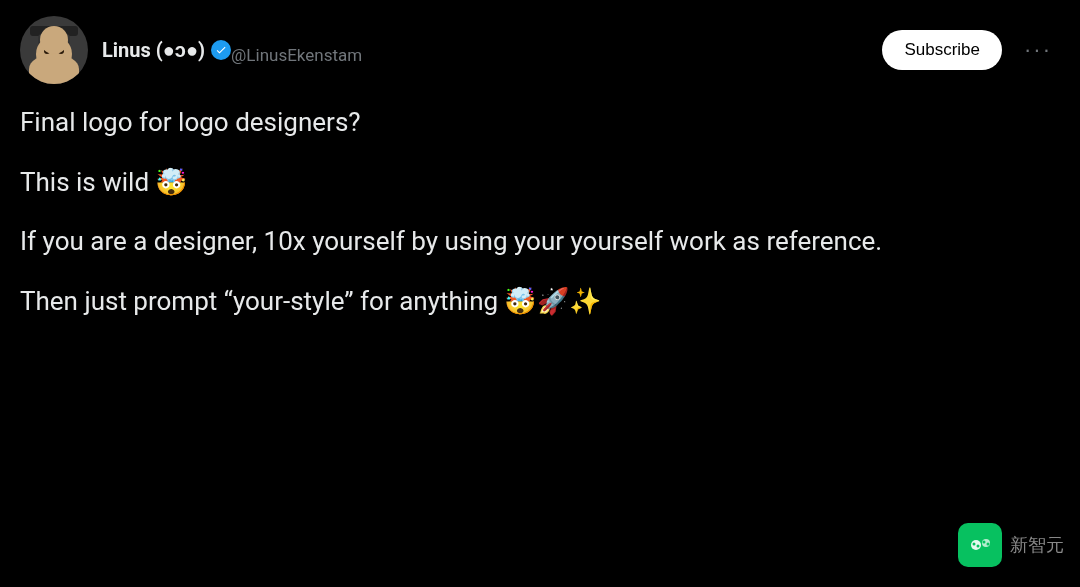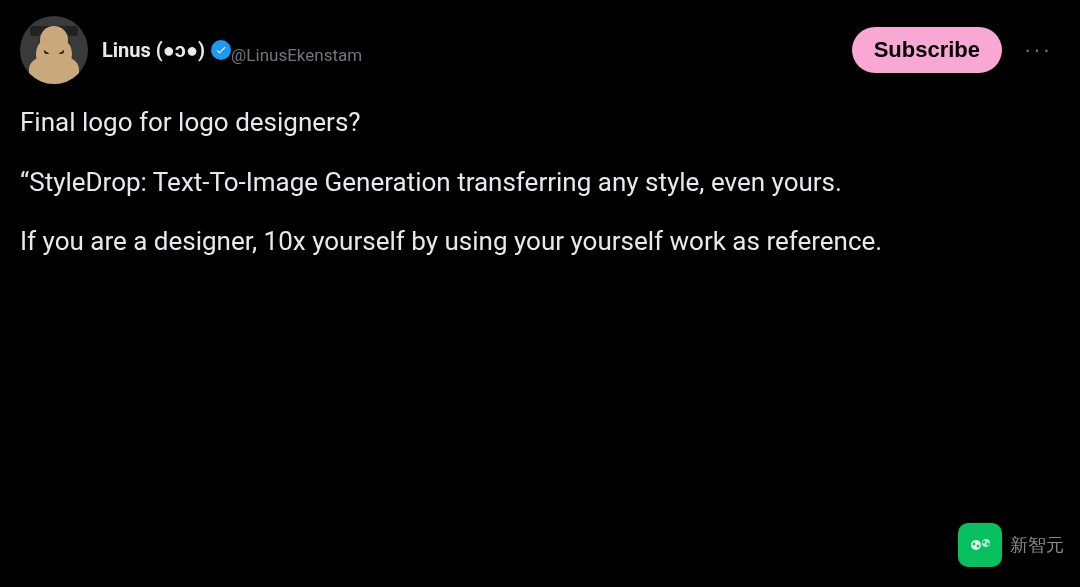--- a/index.html
+++ b/index.html
@@ -110,27 +110,27 @@
       margin-top: 10px;
     }
 
     .header-right {
       display: flex;
       align-items: center;
       gap: 14px;
     }
 
     .subscribe-btn {
-      background: #f9a8d4;
+      background: #ffffff;
       color: #000000;
       border: none;
       border-radius: 9999px;
       padding: 10px 22px;
-      font-size: 22px;
-      font-weight: 700;
+      font-size: 17px;
+      font-weight: 400;
       cursor: pointer;
       white-space: nowrap;
     }
 
     .more-btn {
       background: transparent;
       border: none;
       color: #71767b;
       font-size: 22px;
       cursor: pointer;
@@ -215,22 +215,23 @@
       </div>
     </div>
     <div class="header-right">
       <button class="subscribe-btn">Subscribe</button>
       <button class="more-btn">···</button>
     </div>
   </div>
 
   <div class="tweet-body">
     <div class="tweet-line">Final logo for logo designers?</div>
-    <div class="tweet-line">“StyleDrop: Text-To-Image Generation transferring any style, even yours.</div>
+    <div class="tweet-line">This is wild 🤯</div>
     <div class="tweet-line">If you are a designer, 10x yourself by using your yourself work as reference.</div>
+    <div class="tweet-line">Then just prompt “your-style” for anything 🤯🚀✨</div>
   </div>
 </div>
 
 <div class="watermark">
   <div class="watermark-logo">
     <svg width="28" height="28" viewBox="0 0 28 28" xmlns="http://www.w3.org/2000/svg" fill="white">
 
       <circle cx="10" cy="14" r="5" fill="white" opacity="0.9"></circle>
       <circle cx="20" cy="12" r="4" fill="white" opacity="0.7"></circle>
       <circle cx="8" cy="13" r="1.5" fill="#07c160"></circle>

